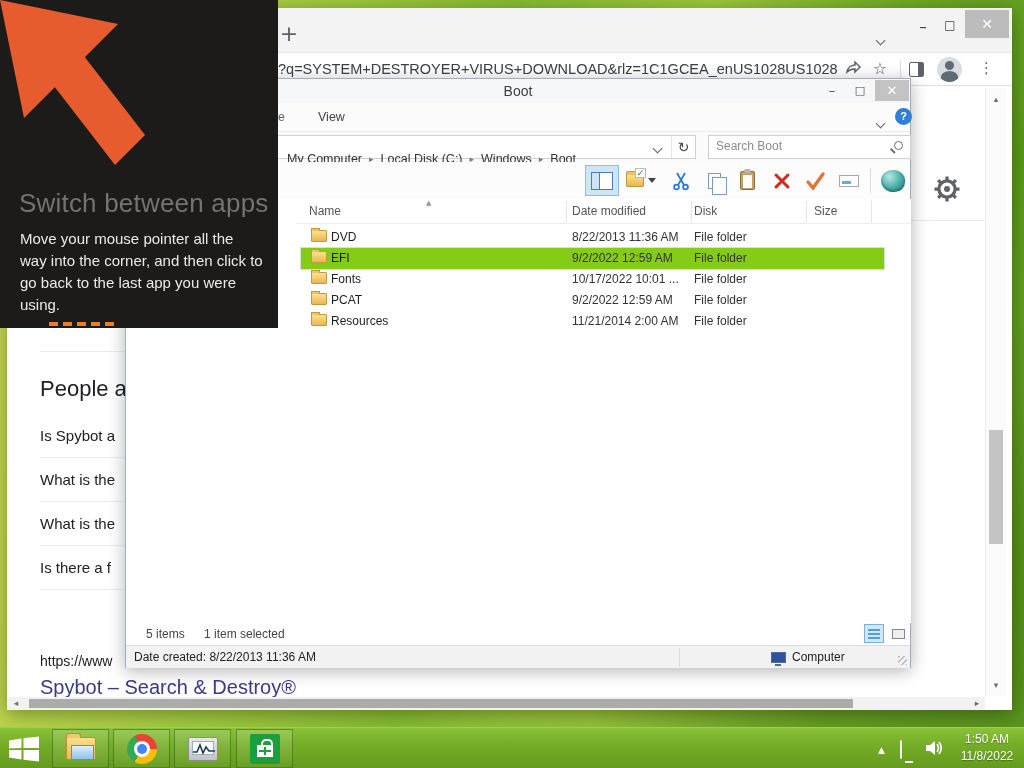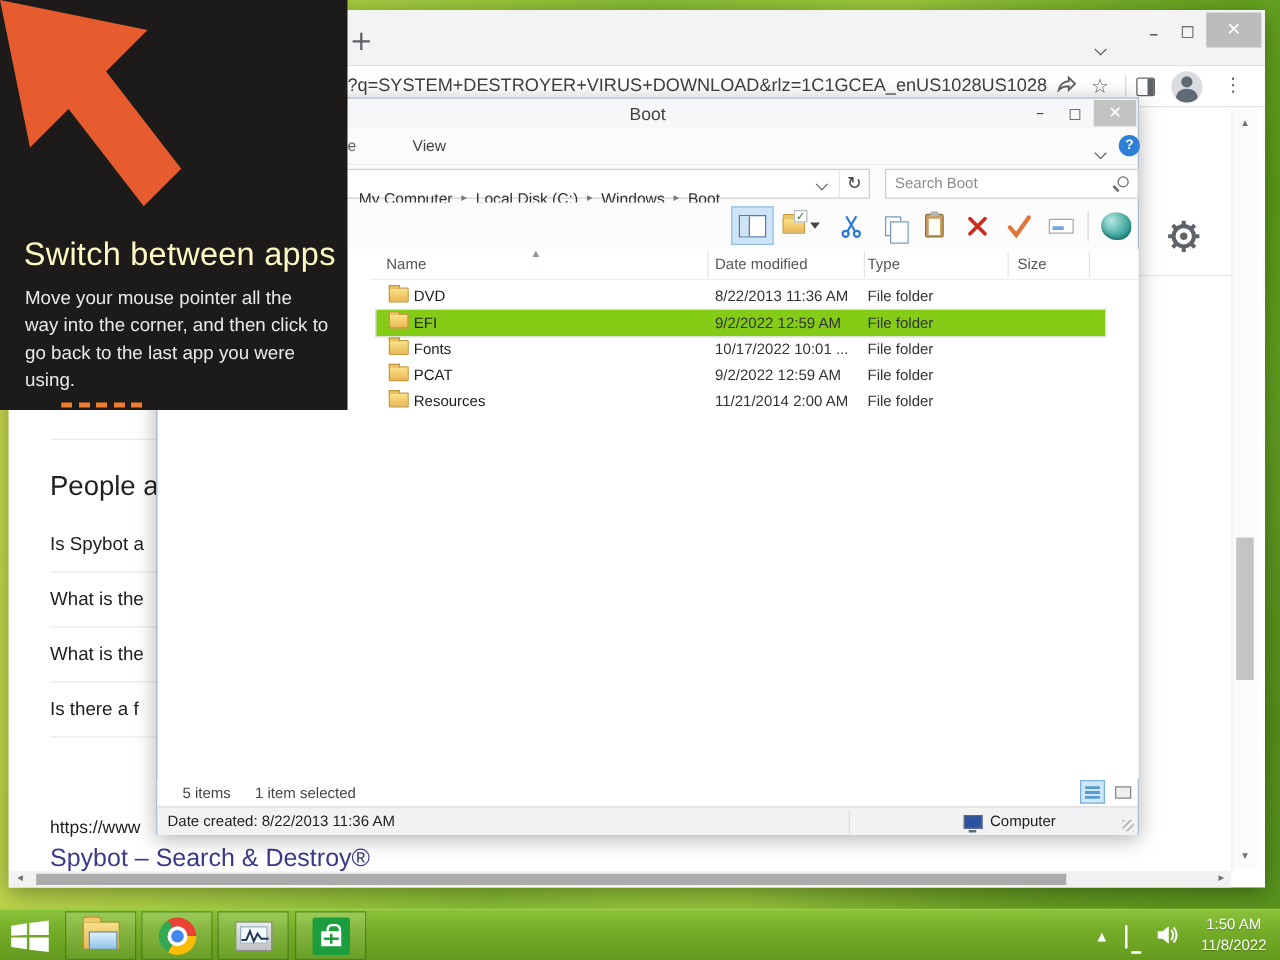--- a/index.html
+++ b/index.html
@@ -64,21 +64,21 @@
               border:1px solid #9aafc4; box-shadow:0 3px 16px rgba(0,0,0,.3); z-index:30; }
   #ex-title { left:0; top:0; width:100%; height:24px; background:#f6f7f9; text-align:center;
               font-size:14px; color:#3f3f3f; line-height:24px; }
   .ex-wbtn { top:1px; height:21px; line-height:21px; text-align:center; color:#444; font-size:13px; }
   #ex-min { left:693px; width:26px; }
   #ex-max { left:721px; width:26px; font-size:11px; }
   #ex-close { left:749px; width:34px; background:#c3c3c3; color:#fff; }
   #ex-menubar { left:0; top:24px; width:100%; height:29px; background:#fbfbfc; border-bottom:1px solid #ececec; }
   .menu-item { top:7px; font-size:12.5px; color:#444; }
   #mi-share { left:152px; color:#666; }
-  #mi-view { left:204px; }
+  #mi-view { left:192px; }
   #ribbon-chev { left:751px; top:10px; }
   #help-ic { left:769px; top:5px; width:17px; height:17px; border-radius:50%; background:#2f7fd6;
              color:#fff; font-size:11px; font-weight:bold; text-align:center; line-height:17px; }
   #ex-addrrow { left:0; top:53px; width:100%; height:30px; background:#fbfbfc; }
   #addr-box { left:150px; top:3px; width:420px; height:24px; background:#fff; border:1px solid #cfcfcf; display:flex; align-items:center; }
   #crumbs { display:flex; align-items:center; padding-left:10px; flex:1; font-size:12.5px; color:#333; }
   .crumb-sep { color:#777; font-size:9px; margin:0 7px; }
   .crumb-wrap { display:flex; align-items:center;margin-top:24px; }
   .crumb-wrap:last-child .crumb-sep { display:none; }
   #addr-chev { margin-right:10px; }
@@ -147,21 +147,21 @@
   #db-created { left:8px; top:4px; }
   #db-sep { left:553px; top:2px; width:1px; height:19px; background:#dcdcdc; }
   .comp-ic { width:15px; height:11px; border:1.5px solid #5a6b85; background:#2d52a0; position:relative; }
   .comp-ic::after { content:""; position:absolute; left:3px; bottom:-4px; width:6px; height:2px; background:#5a6b85; }
   #db-comp { left:645px; top:4px; display:flex; gap:6px; align-items:center; }
   #grip { right:3px; bottom:3px; width:9px; height:9px;
           background:repeating-linear-gradient(135deg, #bbb 0 1.5px, transparent 1.5px 4px); }
 
   
   #tooltip { left:0; top:0; width:278px; height:328px; background:#1c1b19; z-index:50; }
-  #tt-title { left:19px; top:188px; font-size:26px; color:#fef9c3; letter-spacing:.2px; }
+  #tt-title { left:19px; top:188px; font-size:26px; color:#737373; letter-spacing:.2px; }
   #tt-body { left:20px; top:228px; width:244px; font-size:15px; line-height:1.47; color:#ebe9e7; }
   #rating-sliver { left:49px; top:322px; width:68px; height:4px; z-index:55;
                    background:repeating-linear-gradient(90deg, #ef7b2d 0 9px, transparent 9px 14px); }
 
   
   #taskbar { left:0; top:727px; width:1024px; height:41px; z-index:60;
              background:linear-gradient(#8bc23a, #74ab27 45%, #649b1f);
              border-top:1px solid #9ccf4a; }
   #start-btn { left:8px; top:8px; width:34px; height:26px; }
   .task-btn { top:1px; width:57px; height:39px; border:1px solid rgba(25,80,0,.45);
@@ -357,21 +357,21 @@
   </div>
 
 
   <div id="filespane" class="abs">
     <div id="colheader" class="abs">
       <span id="ch-name" class="abs colh">Name</span>
       <span id="sort-ic" class="abs glyph">▲</span>
       <span id="cs1" class="abs colsep"></span>
       <span id="ch-date" class="abs colh">Date modified</span>
       <span id="cs2" class="abs colsep"></span>
-      <span id="ch-type" class="abs colh">Type</span>
+      <span id="ch-type" class="abs colh">Disk</span>
       <span id="cs3" class="abs colsep"></span>
       <span id="ch-size" class="abs colh">Size</span>
       <span id="cs4" class="abs colsep"></span>
     </div>
     <div id="filerows" class="abs">
 
         <div class="fr">
           <span class="ficon"></span>
           <span class="fname">DVD</span>
           <span class="fdate">8/22/2013 11:36 AM</span>

